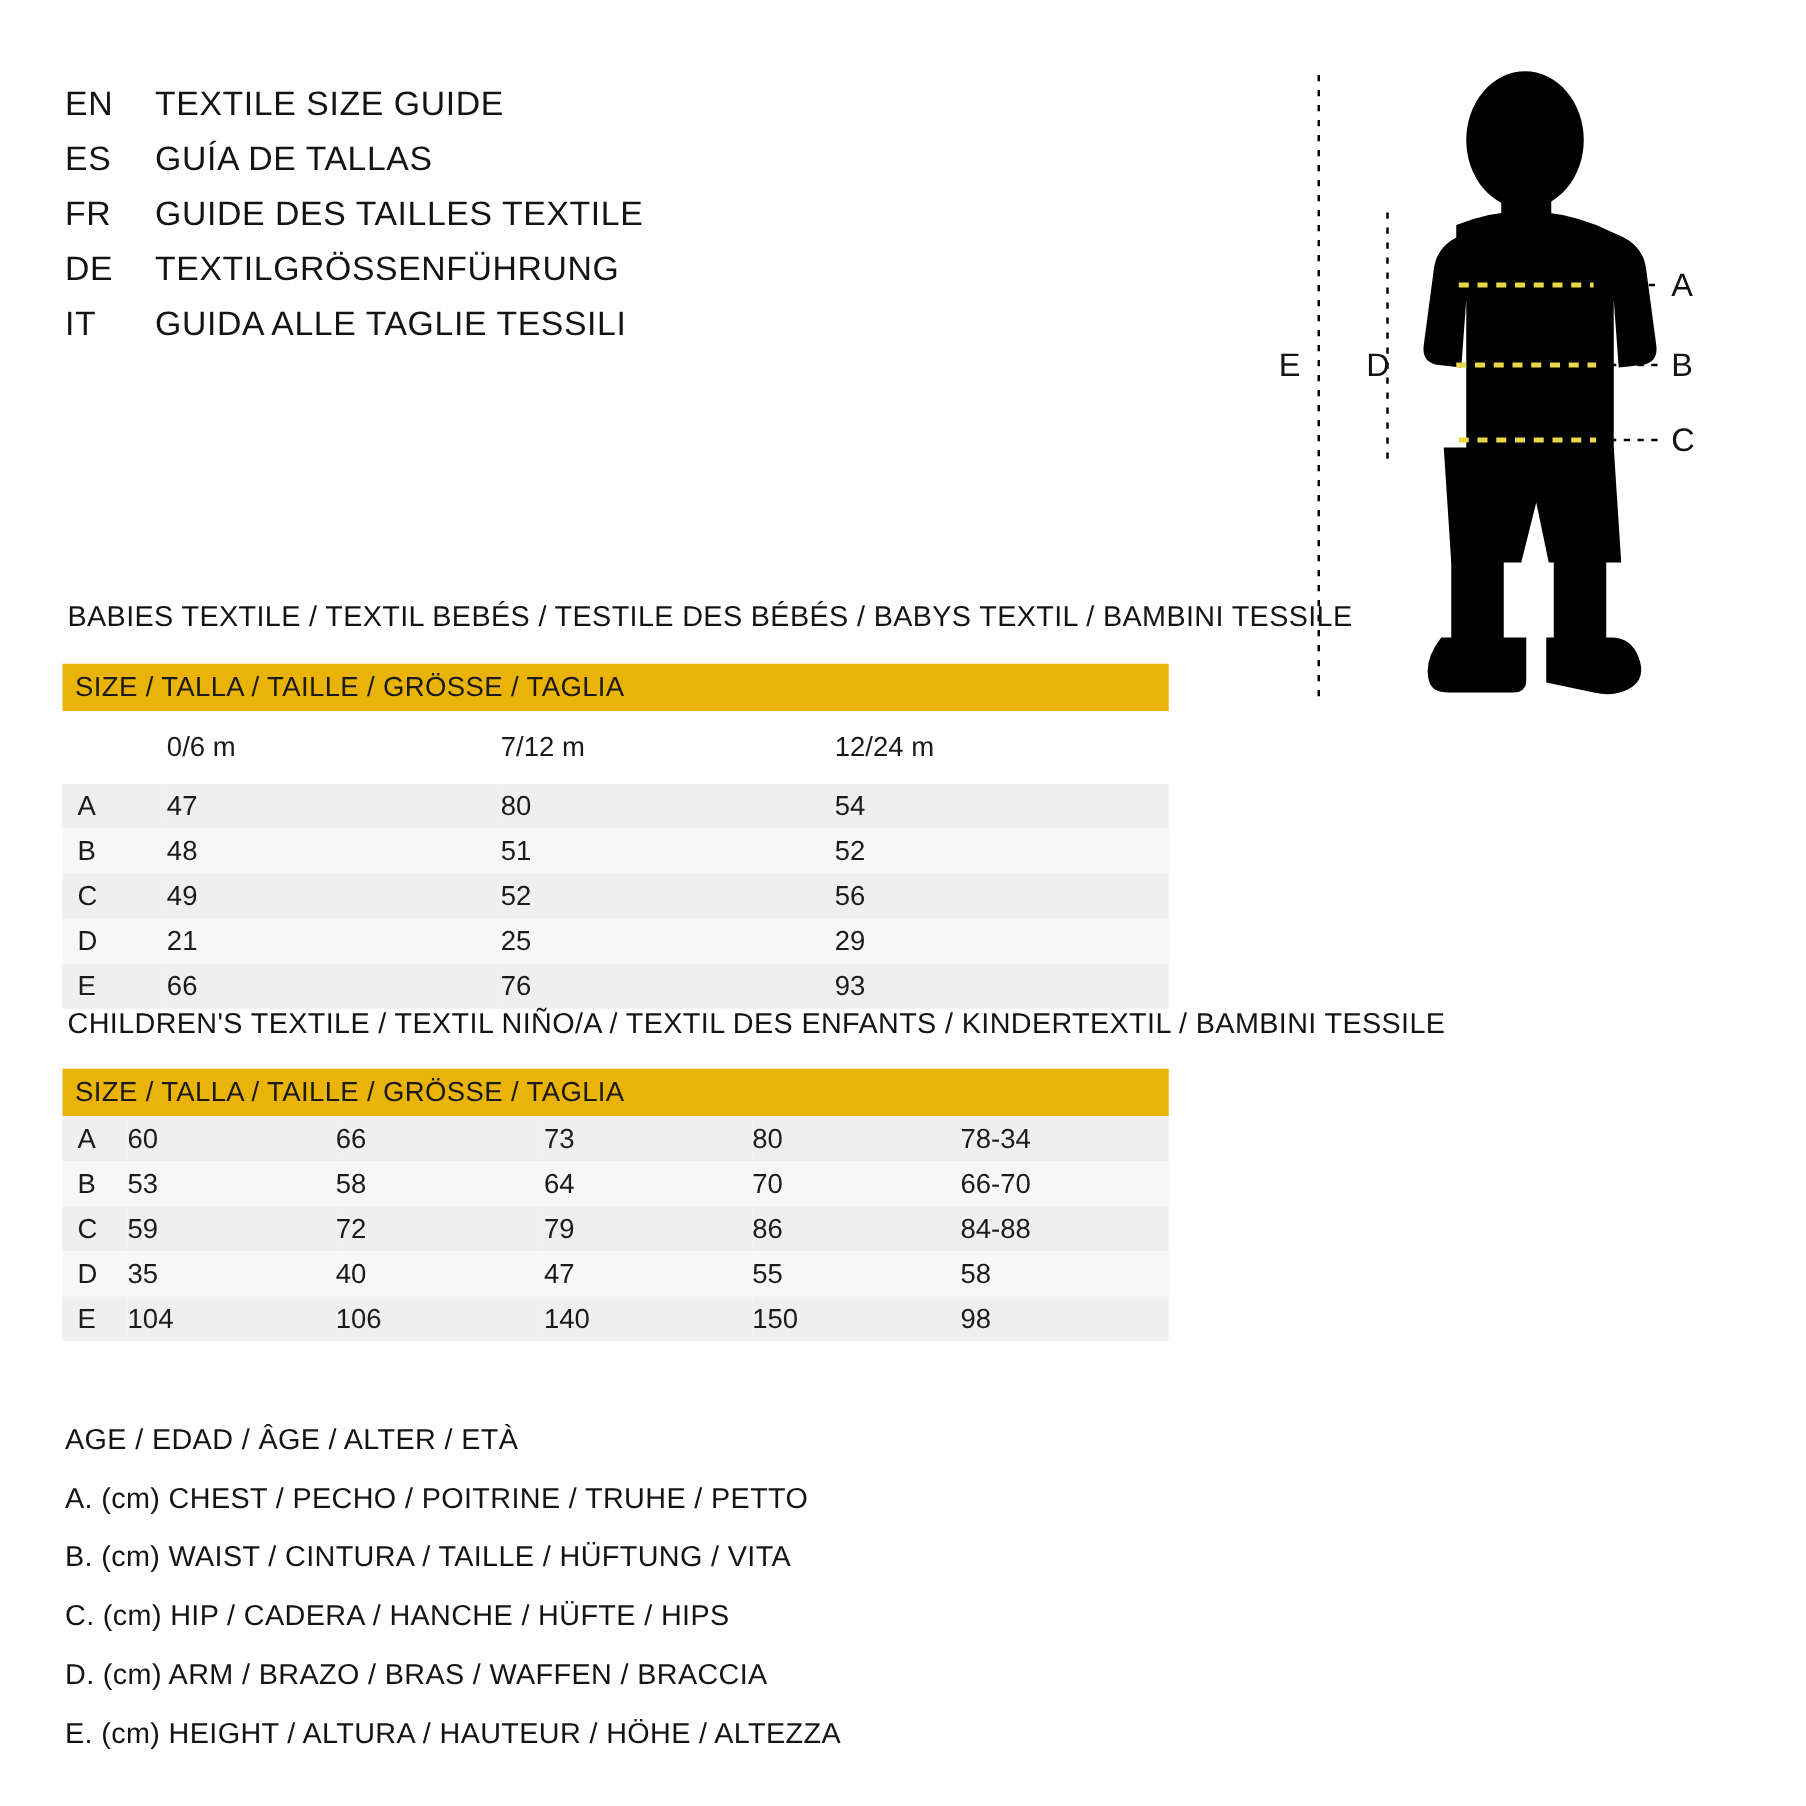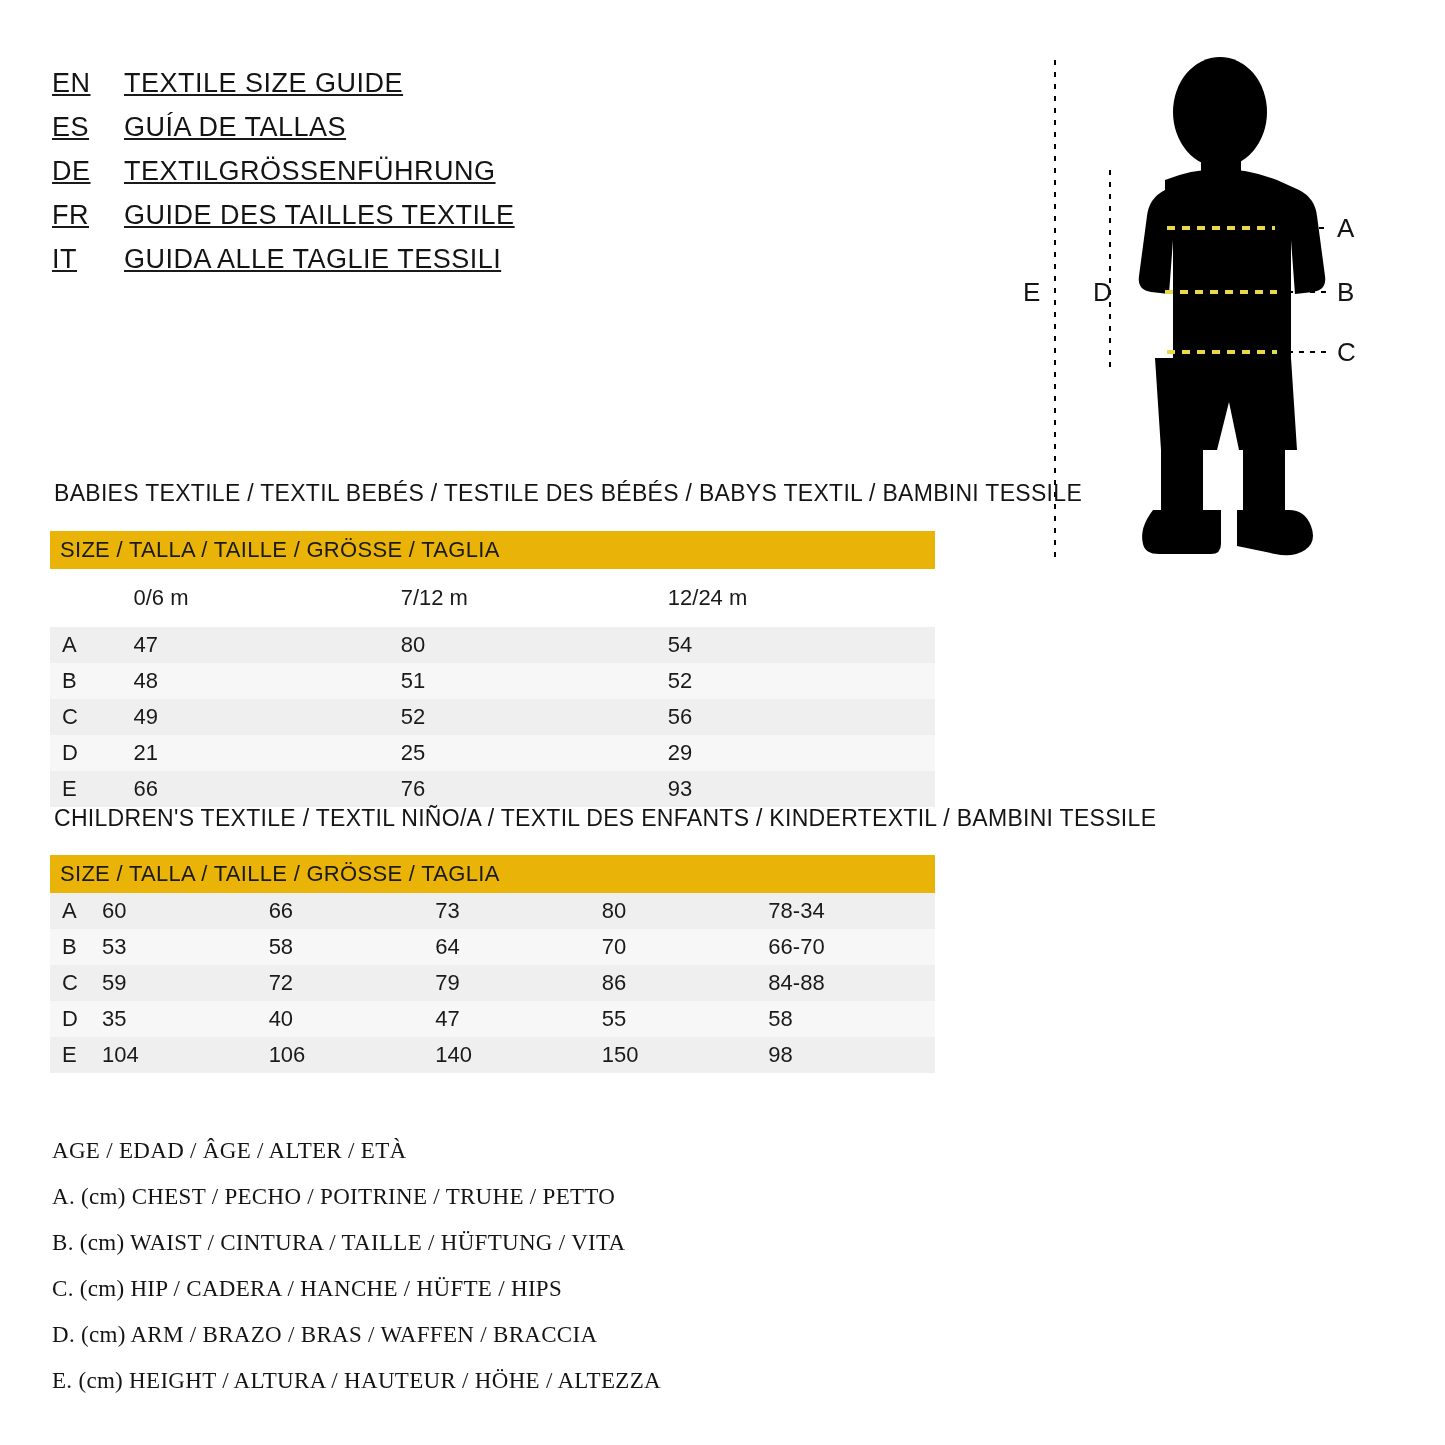--- a/index.html
+++ b/index.html
@@ -15,21 +15,20 @@
     position: relative;
     overflow: hidden;
   }
 
   
   .header {
     position: absolute;
     left: 52px;
     top: 68px;
     width: 620px;
-    text-decoration: underline;
   }
   .header-row {
     display: flex;
     align-items: baseline;
     margin-bottom: 8px;
     height: 36px;
   }
   .lang-code {
     width: 72px;
     font-size: 27px;
@@ -103,21 +102,20 @@
   .kids-c { width: 160px; }
 
   .val-pad { padding-left: 112px; }
 
   
   .legend {
     position: absolute;
     left: 52px;
     top: 1138px;
     width: 900px;
-    font-family: Liberation Serif, serif;
   }
   .legend-line {
     font-size: 23px;
     letter-spacing: 0.3px;
     color: #141414;
     margin-bottom: 20px;
     white-space: nowrap;
   }
 </style>
 </head>
@@ -126,26 +124,26 @@
 <div class="header">
   <div class="header-row">
     <div class="lang-code">EN</div>
     <div class="lang-text">TEXTILE SIZE GUIDE</div>
   </div>
   <div class="header-row">
     <div class="lang-code">ES</div>
     <div class="lang-text">GUÍA DE TALLAS</div>
   </div>
   <div class="header-row">
+    <div class="lang-code">FR</div>
+    <div class="lang-text">GUIDE DES TAILLES TEXTILE</div>
+  </div>
+  <div class="header-row">
     <div class="lang-code">DE</div>
     <div class="lang-text">TEXTILGRÖSSENFÜHRUNG</div>
-  </div>
-  <div class="header-row">
-    <div class="lang-code">FR</div>
-    <div class="lang-text">GUIDE DES TAILLES TEXTILE</div>
   </div>
   <div class="header-row">
     <div class="lang-code">IT</div>
     <div class="lang-text">GUIDA ALLE TAGLIE TESSILI</div>
   </div>
 </div>
 
 <div class="figure-area">
   <svg width="420" height="540" viewBox="0 0 420 540">
 

